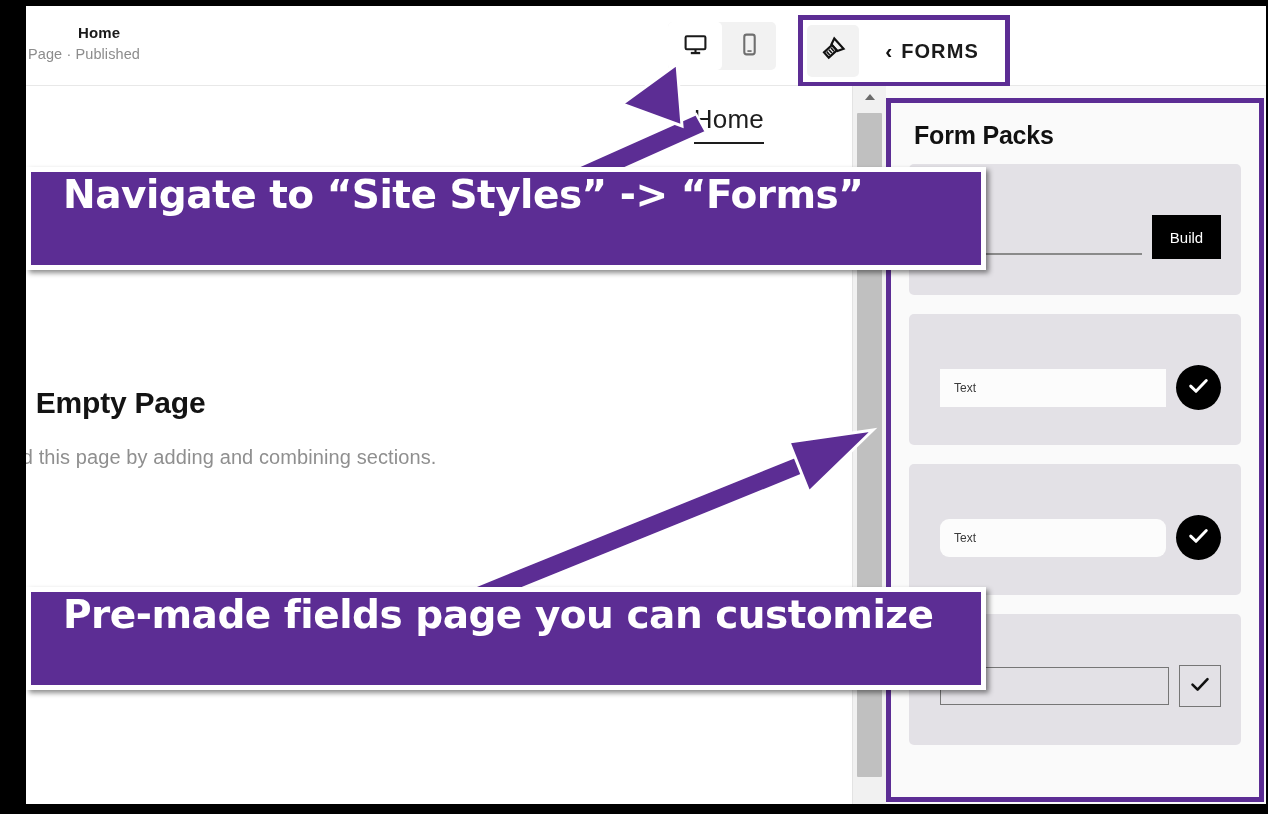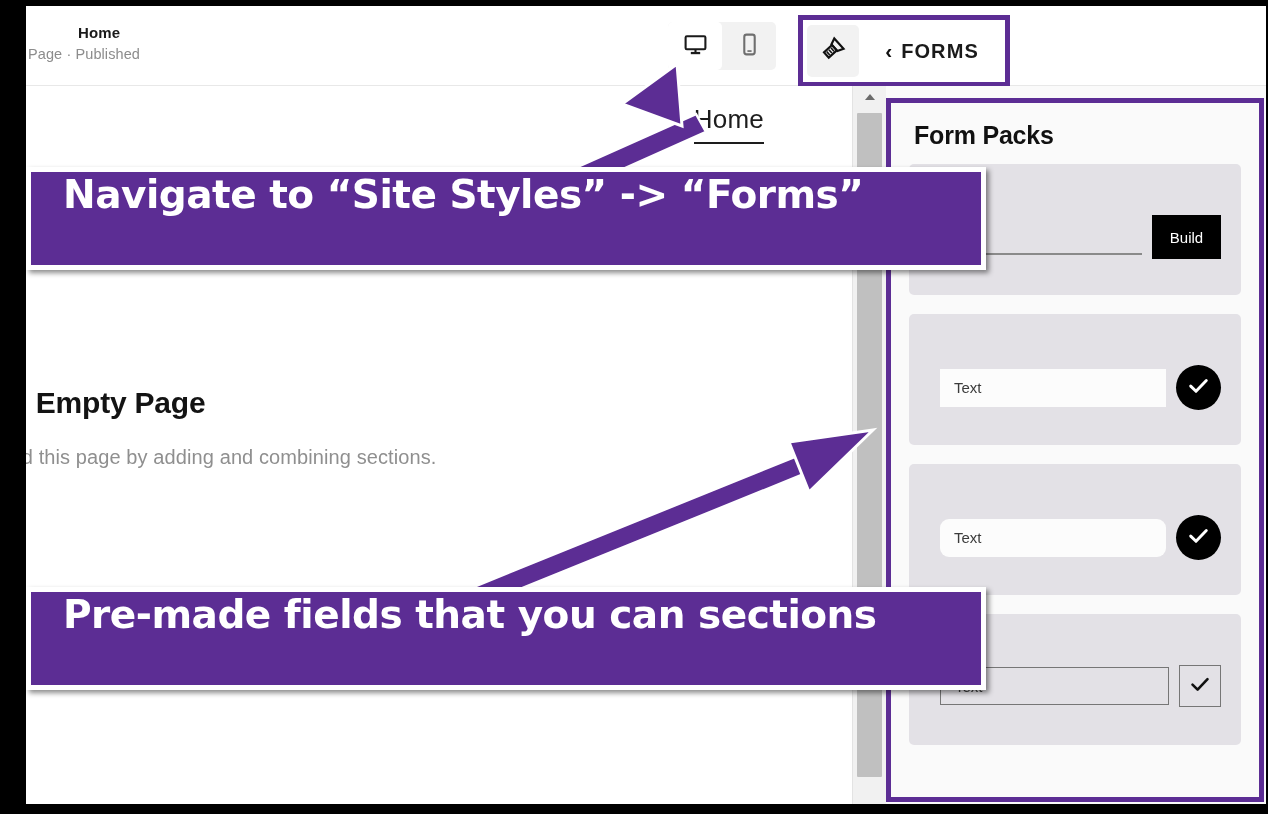--- a/index.html
+++ b/index.html
@@ -256,21 +256,21 @@
     display: flex;
     align-items: center;
     gap: 10px;
   }
   .field {
     flex: 1;
     height: 38px;
     display: flex;
     align-items: center;
     padding-left: 14px;
-    font-size: 15px;
+    font-size: 12px;
     color: #3b3b3b;
   }
   
   .field--underline {
     border-bottom: 2px solid #8a8a8a;
     background: transparent;
     height: 36px;
   }
   .btn-option {
     width: 69px;
@@ -497,16 +497,16 @@
     <g>
       <path d="M4,168 L330,36 L337,54 L11,186 Z" fill="#5C2D94" stroke="#ffffff" stroke-width="2.5"></path>
       <path d="M406,10 L322,22 L342,72 Z" fill="#5C2D94" stroke="#ffffff" stroke-width="3"></path>
     </g>
   </svg>
 
   <div class="callout" id="callout-1">
     <span>Navigate to “Site Styles” -&gt; “Forms”</span>
   </div>
   <div class="callout" id="callout-2">
-    <span>Pre-made fields that you can sections</span>
+    <span>Pre-made fields page you can customize</span>
   </div>
 
 </div>
 
 </body></html>

